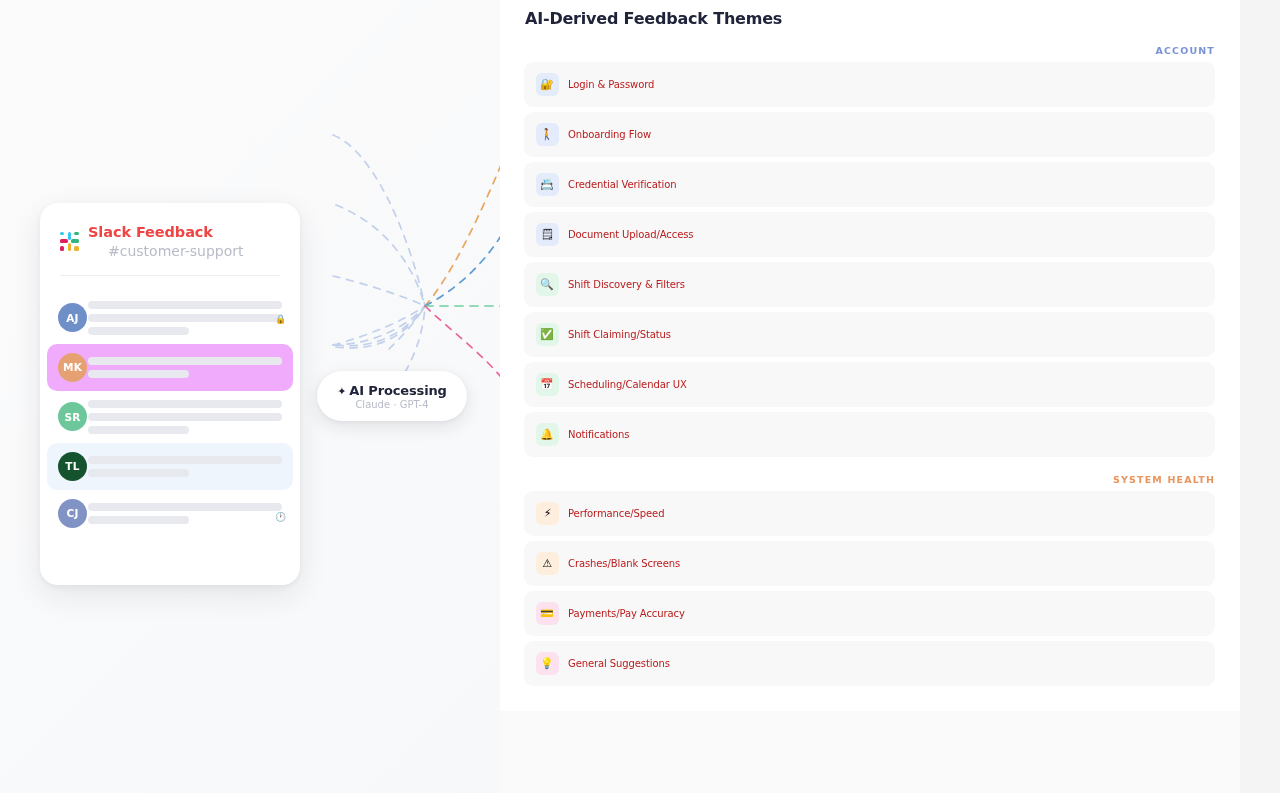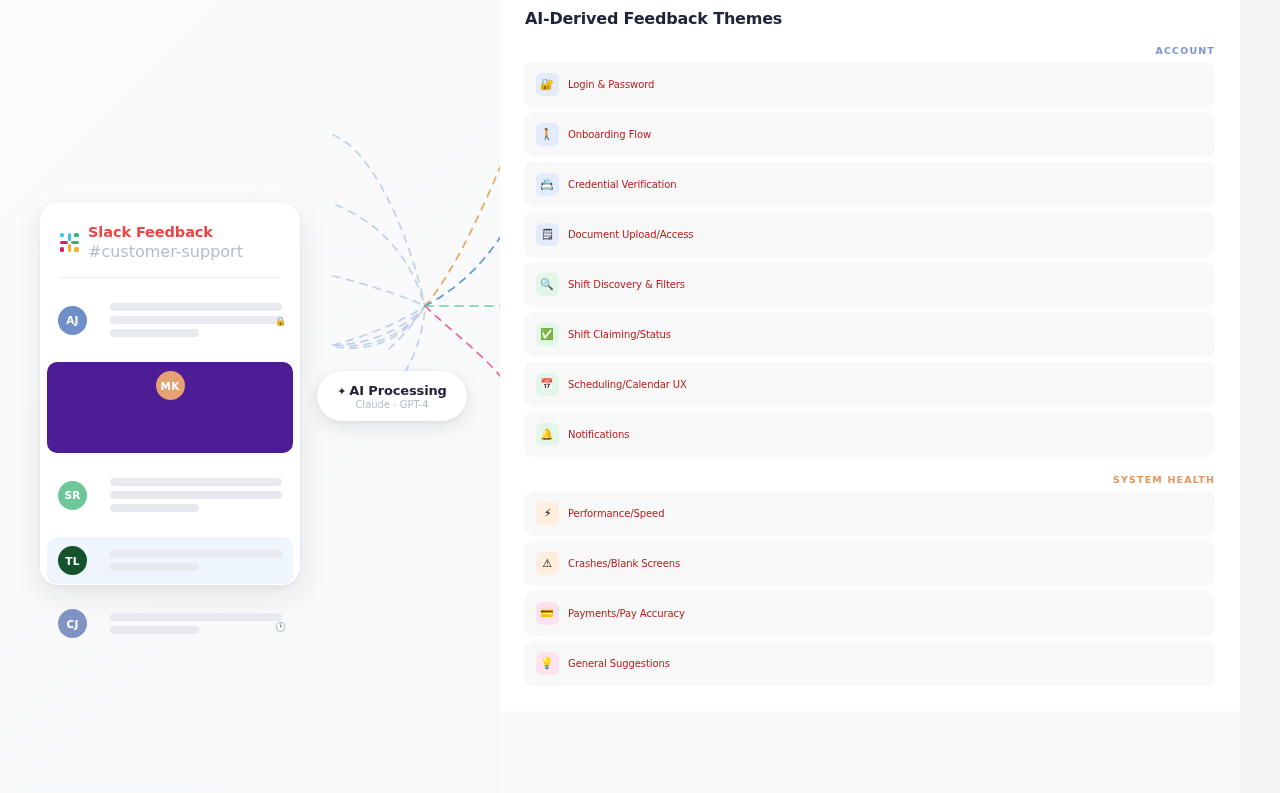--- a/index.html
+++ b/index.html
@@ -86,43 +86,44 @@
   .sl-h { background:#e01e5a; left:0px;  top:14.4px; width:3.6px; height:4.6px; }
 
   .slack-titles { line-height: 1.15; }
   .slack-title {
     font-size: 14.5px;
     font-weight: 700;
     color: #ef4444;
     letter-spacing: -0.1px;
   }
   .slack-channel {
-    font-size: 16px;
+    font-size: 14px;
     color: #b7bcc8;
     margin-top: 2px;
+    margin-left: 20px;
   }
 
   .slack-divider {
     height: 1px;
     background: #eceef1;
     margin: 16px 2px 0 2px;
   }
 
   .msg-list { margin-top: 16px; }
 
   .msg-row {
     display: flex;
     align-items: center;
-    gap: 23px;
+    gap: 1px;
     padding: 9px 11px;
     border-radius: 10px;
-    margin: 16px -11px;
+    margin: 0 -11px;
     position: relative;
   }
-  .msg-row.highlight-peach { background: #4c1d95; flex-direction: column; }
+  .msg-row.highlight-peach { background: #f0abfc; }
   .msg-row.highlight-blue  { background: #eef5fd; }
 
   .avatar {
     width: 29px; height: 29px;
     border-radius: 50%;
     flex: 0 0 29px;
     display: flex;
     align-items: center;
     justify-content: center;
     color: #ffffff;

